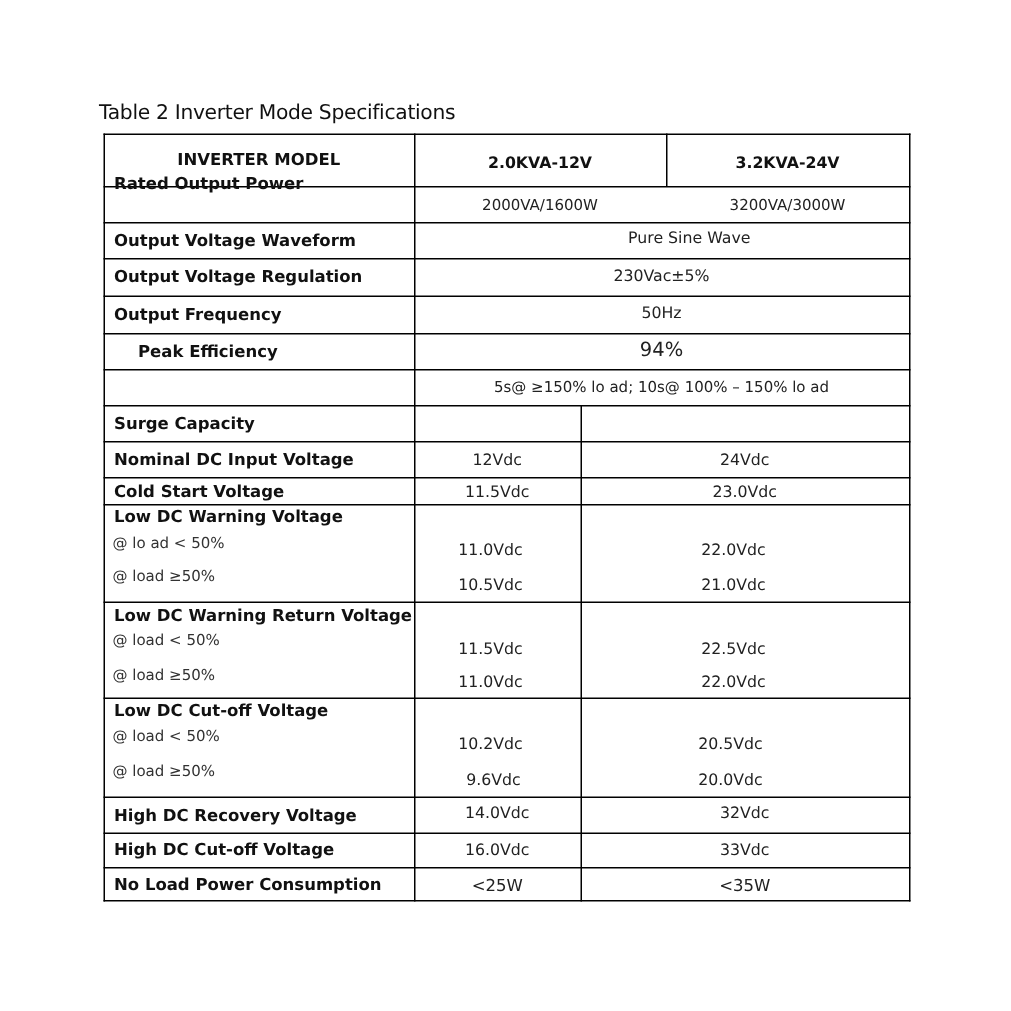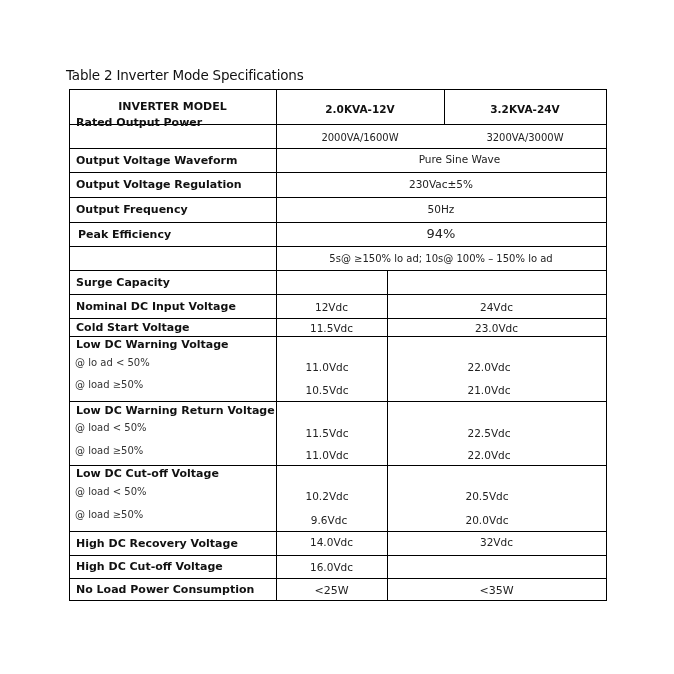--- a/index.html
+++ b/index.html
@@ -60,21 +60,21 @@
 
   <div class="cell lbl" style="left:0;top:59px;width:207px;height:24px;">Output Voltage Waveform</div>
   <div class="cell val" style="left:207px;top:58px;width:330px;height:24px;padding-left:37px;">Pure Sine Wave</div>
 
   <div class="cell lbl" style="left:0;top:83px;width:207px;height:25px;">Output Voltage Regulation</div>
   <div class="cell val" style="left:207px;top:82px;width:330px;height:25px;">230Vac±5%</div>
 
   <div class="cell lbl" style="left:0;top:108px;width:207px;height:25px;">Output Frequency</div>
   <div class="cell val" style="left:207px;top:107px;width:330px;height:25px;">50Hz</div>
 
-  <div class="cell lbl" style="left:2px;top:133px;width:207px;height:24px;">Peak Efficiency</div>
+  <div class="cell lbl" style="left:16px;top:133px;width:207px;height:24px;">Peak Efficiency</div>
   <div class="cell val big" style="left:207px;top:132px;width:330px;height:24px;">94%</div>
 
   <div class="cell val" style="left:207px;top:157px;width:330px;height:24px;font-size:10px;">5s@ ≥150% lo ad; 10s@ 100% – 150% lo ad</div>
 
   <div class="cell lbl" style="left:0;top:181px;width:207px;height:24px;">Surge Capacity</div>
 
   <div class="cell lbl" style="left:0;top:205px;width:207px;height:24px;">Nominal DC Input Voltage</div>
   <div class="cell val" style="left:207px;top:206px;width:111px;height:24px;">12Vdc</div>
   <div class="cell val" style="left:318px;top:206px;width:219px;height:24px;">24Vdc</div>
 
@@ -105,17 +105,18 @@
   <div class="v2" style="left:260px;top:425px;">9.6Vdc</div>
   <div class="v2" style="left:418px;top:401px;">20.5Vdc</div>
   <div class="v2" style="left:418px;top:425px;">20.0Vdc</div>
 
   <div class="cell lbl" style="left:0;top:442px;width:207px;height:24px;">High DC Recovery Voltage</div>
   <div class="cell val" style="left:207px;top:441px;width:111px;height:24px;">14.0Vdc</div>
   <div class="cell val" style="left:318px;top:441px;width:219px;height:24px;">32Vdc</div>
 
   <div class="cell lbl" style="left:0;top:466px;width:207px;height:23px;">High DC Cut-off Voltage</div>
   <div class="cell val" style="left:207px;top:466px;width:111px;height:23px;">16.0Vdc</div>
+  <div class="cell val" style="left:318px;top:466px;width:219px;height:23px;">33Vdc</div>
 
   <div class="cell lbl" style="left:0;top:489px;width:207px;height:23px;">No Load Power Consumption</div>
   <div class="cell val" style="left:207px;top:490px;width:111px;height:23px;font-size:11px;">&lt;25W</div>
   <div class="cell val" style="left:318px;top:490px;width:219px;height:23px;font-size:11px;">&lt;35W</div>
 </div>
 
 </body></html>

